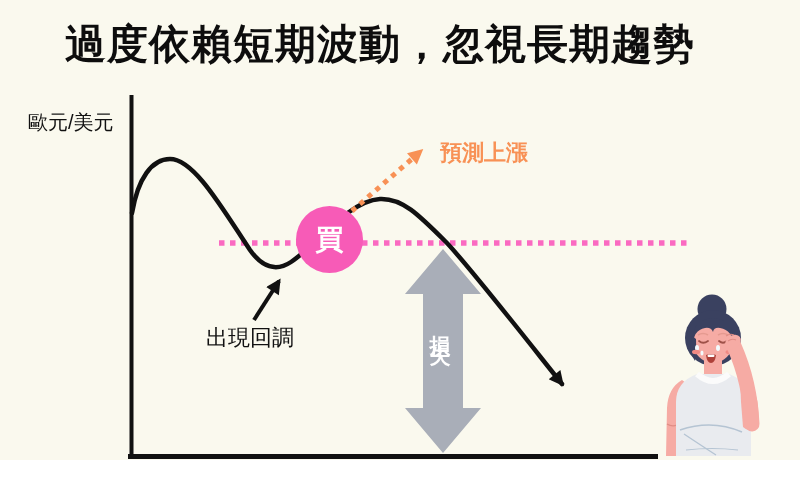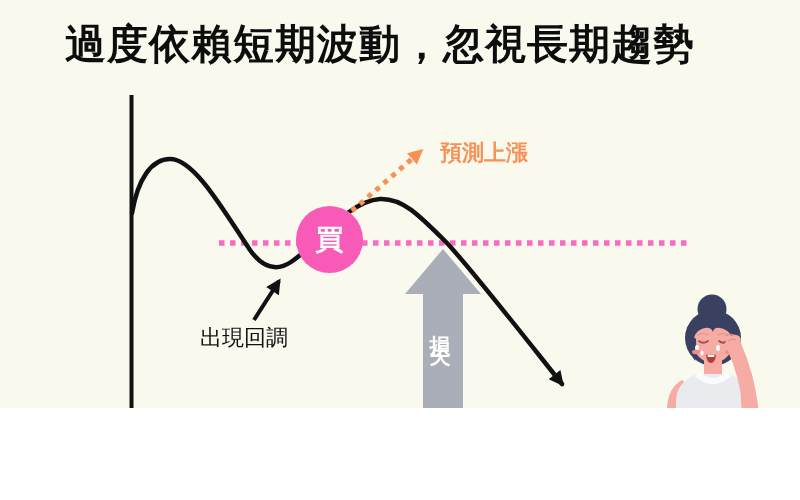--- a/index.html
+++ b/index.html
@@ -2,21 +2,21 @@
 <html><head>
 <meta charset="utf-8">
 <style>
   * { margin: 0; padding: 0; box-sizing: border-box; }
   html, body { width: 800px; height: 500px; overflow: hidden; }
   body { font-family: "Liberation Sans", "DejaVu Sans", sans-serif; }
 
   .stage {
     position: relative;
     width: 800px;
-    height: 408px;
+    height: 460px;
     background: #FAF9EE;
     overflow: hidden;
   }
 
   .title {
     position: absolute;
     top: 17px;
     left: 0;
     width: 760px;
     text-align: center;
@@ -66,21 +66,21 @@
     font-size: 22px;
     font-weight: bold;
     color: #F89155;
     white-space: nowrap;
     z-index: 3;
     text-align: center;
   }
 
   .correction-label {
     position: absolute;
-    left: 200px;
+    left: 206px;
     top: 323px;
     font-size: 22px;
     color: #111111;
     white-space: nowrap;
     z-index: 3;
   }
 
   .loss-label {
     position: absolute;
     left: 432px;
@@ -102,20 +102,21 @@
     z-index: 1;
   }
 </style>
 </head>
 <body>
 
 <div class="stage">
 
   <h1 class="title">過度依賴短期波動，忽視長期趨勢</h1>
 
+  <div class="y-axis-label">歐元/美元</div>
 
   <svg class="chart-svg" width="800" height="500" viewBox="0 0 800 500">
     <defs>
       <marker id="mBlack" viewBox="0 0 10 10" refX="8" refY="5" markerWidth="18" markerHeight="15" markerUnits="userSpaceOnUse" orient="auto">
         <path d="M0,0 L10,5 L0,10 Z" fill="#111111"></path>
       </marker>
       <marker id="mOrange" viewBox="0 0 10 10" refX="8" refY="5" markerWidth="17" markerHeight="15" markerUnits="userSpaceOnUse" orient="auto">
         <path d="M0,0 L10,5 L0,10 Z" fill="#F89155"></path>
       </marker>
     </defs>

